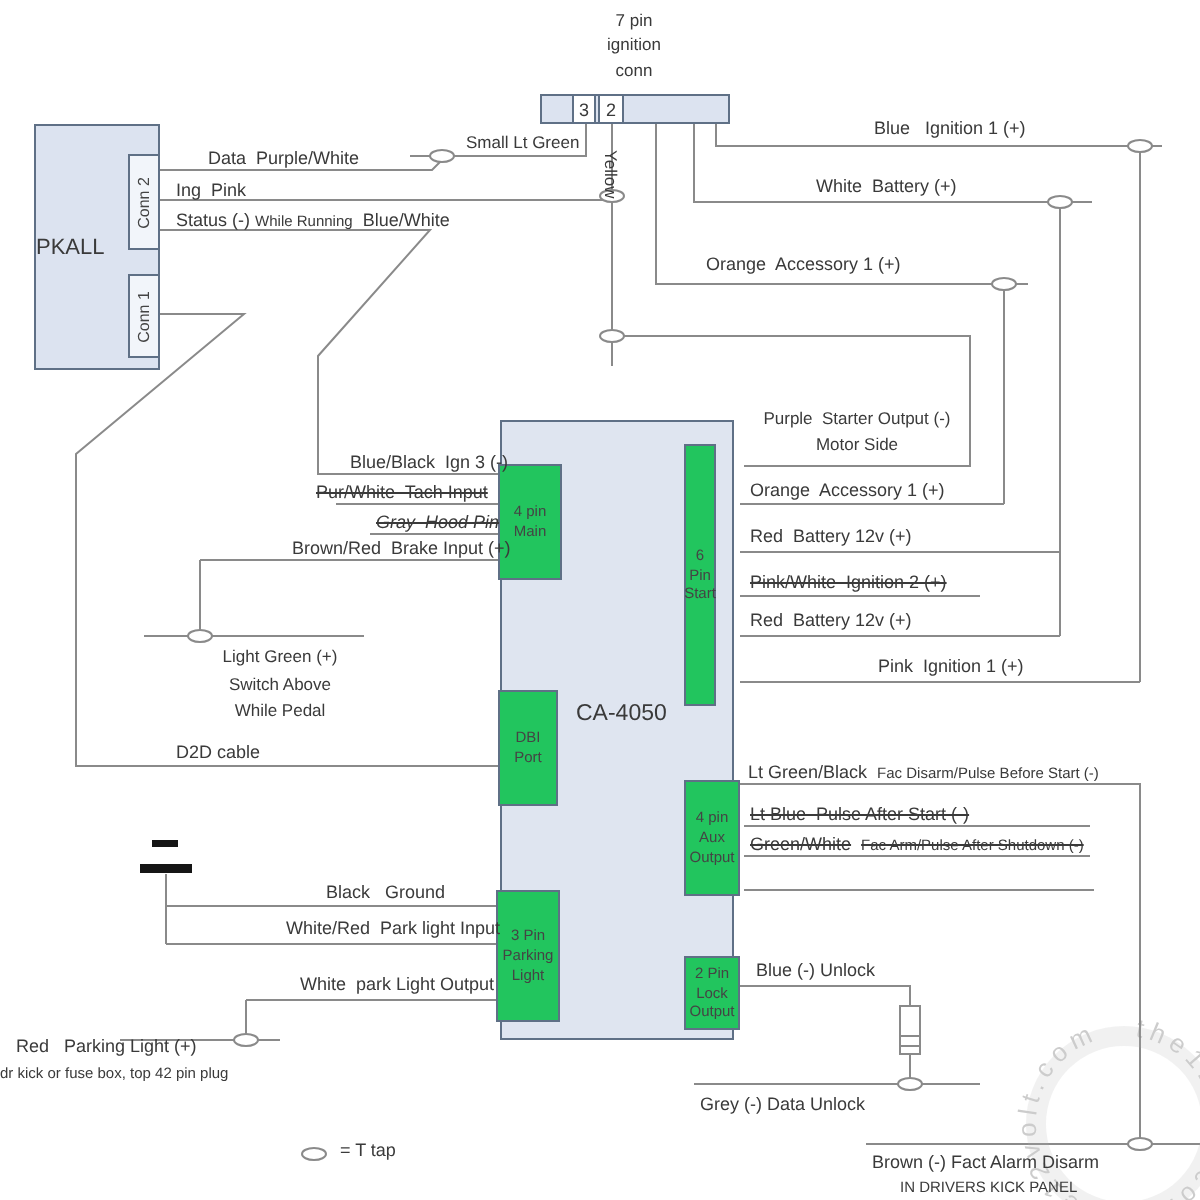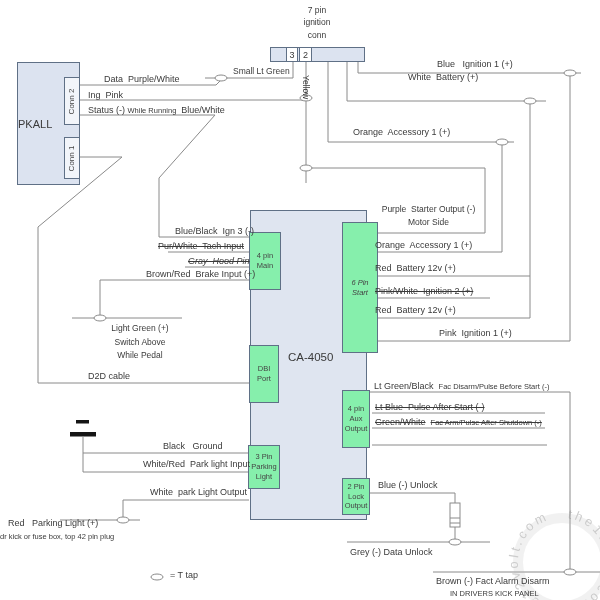--- a/index.html
+++ b/index.html
@@ -1,20 +1,20 @@
 <!DOCTYPE html>
 <html><head>
 <meta charset="utf-8">
 <style>
   html,body{margin:0;padding:0;background:#fff;}
   #canvas{position:relative;width:600px;height:600px;background:#ffffff;overflow:hidden;
           font-family:"Liberation Sans",sans-serif;color:#3a3a3a;}
   svg{position:absolute;left:0;top:0;}
   .box{position:absolute;background:#dce3f0;border:1px solid #5f7086;box-sizing:border-box;}
-  .connbox{position:absolute;background:#86efac;border:1px solid #5f7086;box-sizing:border-box;
+  .connbox{position:absolute;background:#22c55e;border:1px solid #5f7086;box-sizing:border-box;
            display:flex;align-items:center;justify-content:center;text-align:center;
            font-size:7.5px;line-height:1.3;white-space:pre-wrap;color:#444;}
   .lbl{position:absolute;font-size:9px;line-height:1.25;white-space:pre-wrap;}
   .sm{font-size:7.5px;}
   .center{text-align:center;}
   .struck{text-decoration:line-through;}
   .vert{writing-mode:vertical-rl;}
   .rotbox{position:absolute;display:flex;align-items:center;justify-content:center;
           background:#f2f5fa;border:1px solid #5f7086;box-sizing:border-box;}
   .rotbox span{transform:rotate(-90deg);white-space:nowrap;font-size:8px;color:#444;}
@@ -131,47 +131,47 @@
   <div class="box" style="left:250px;top:210px;width:117px;height:310px;background:#dfe5f0;"></div>
   <div class="lbl" style="left:288px;top:350px;font-size:11.5px;">CA-4050</div>
   <div class="connbox" style="left:249px;top:232px;width:32px;height:58px;">
     <span>4 pin
 Main</span>
   </div>
   <div class="connbox" style="left:249px;top:345px;width:30px;height:58px;">
     <span>DBI
 Port</span>
   </div>
-  <div class="connbox" style="left:248px;top:445px;width:32px;height:44px;">
+  <div class="connbox" style="left:248px;top:445px;width:32px;height:66px;">
     <span>3 Pin
 Parking
 Light</span>
   </div>
-  <div class="connbox" style="left:342px;top:222px;width:36px;height:131px;font-style:italic;">
+  <div class="connbox" style="left:342px;top:222px;width:16px;height:131px;">
     <span>6 Pin
 Start</span>
   </div>
   <div class="connbox" style="left:342px;top:390px;width:28px;height:58px;">
     <span>4 pin
 Aux
 Output</span>
   </div>
   <div class="connbox" style="left:342px;top:478px;width:28px;height:37px;">
     <span>2 Pin
 Lock
 Output</span>
   </div>
 
   <div class="lbl center" style="left:287px;top:4px;width:60px;font-size:8.5px;line-height:1.45;">7 pin
 ignition
 conn</div>
   <div class="lbl" style="left:233px;top:66px;font-size:8.5px;">Small Lt Green</div>
   <div class="lbl vert" style="left:300px;top:75px;font-size:8.5px;">Yellow</div>
   <div class="lbl" style="left:437px;top:59px;">Blue   Ignition 1 (+)</div>
-  <div class="lbl" style="left:408px;top:72px;">White  Battery (+)</div>
+  <div class="lbl" style="left:408px;top:88px;">White  Battery (+)</div>
   <div class="lbl" style="left:353px;top:127px;">Orange  Accessory 1 (+)</div>
 
   <div class="lbl" style="left:104px;top:74px;">Data  Purple/White</div>
   <div class="lbl" style="left:88px;top:90px;">Ing  Pink</div>
   <div class="lbl" style="left:88px;top:105px;"><span>Status (-)</span> <span class="sm">While Running</span>  <span>Blue/White</span></div>
 
   <div class="lbl center" style="left:372px;top:203px;width:113px;font-size:8.5px;line-height:1.55;">Purple  Starter Output (-)
 Motor Side</div>
   <div class="lbl" style="left:375px;top:240px;">Orange  Accessory 1 (+)</div>
   <div class="lbl" style="left:375px;top:263px;">Red  Battery 12v (+)</div>

